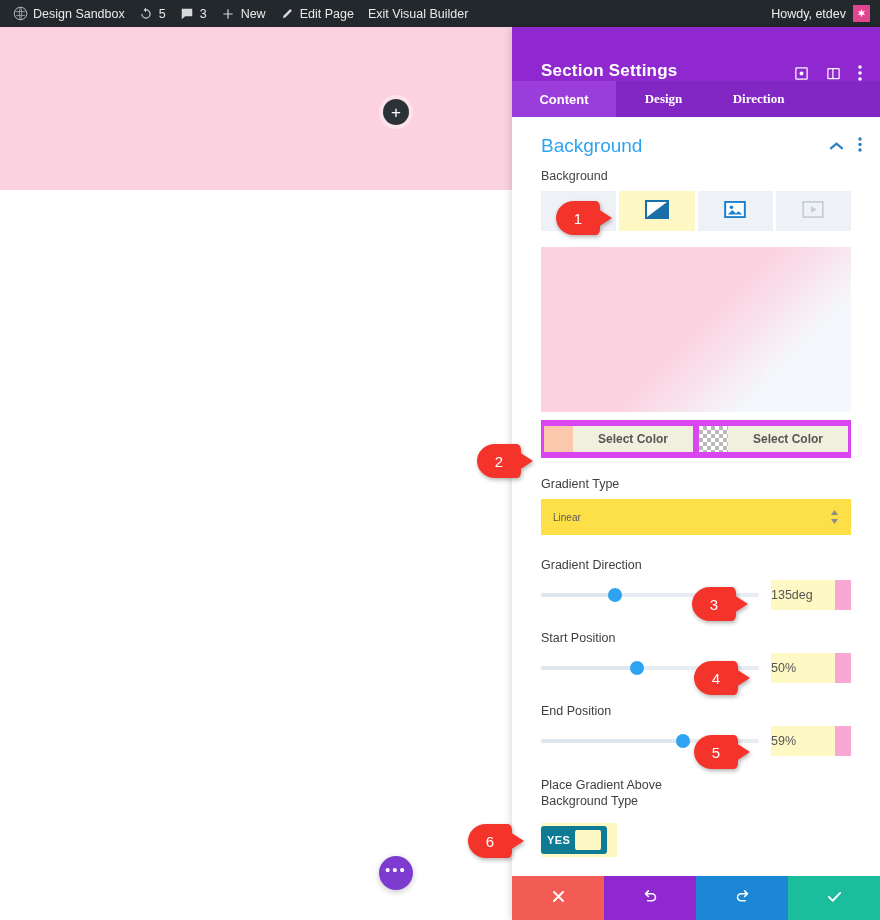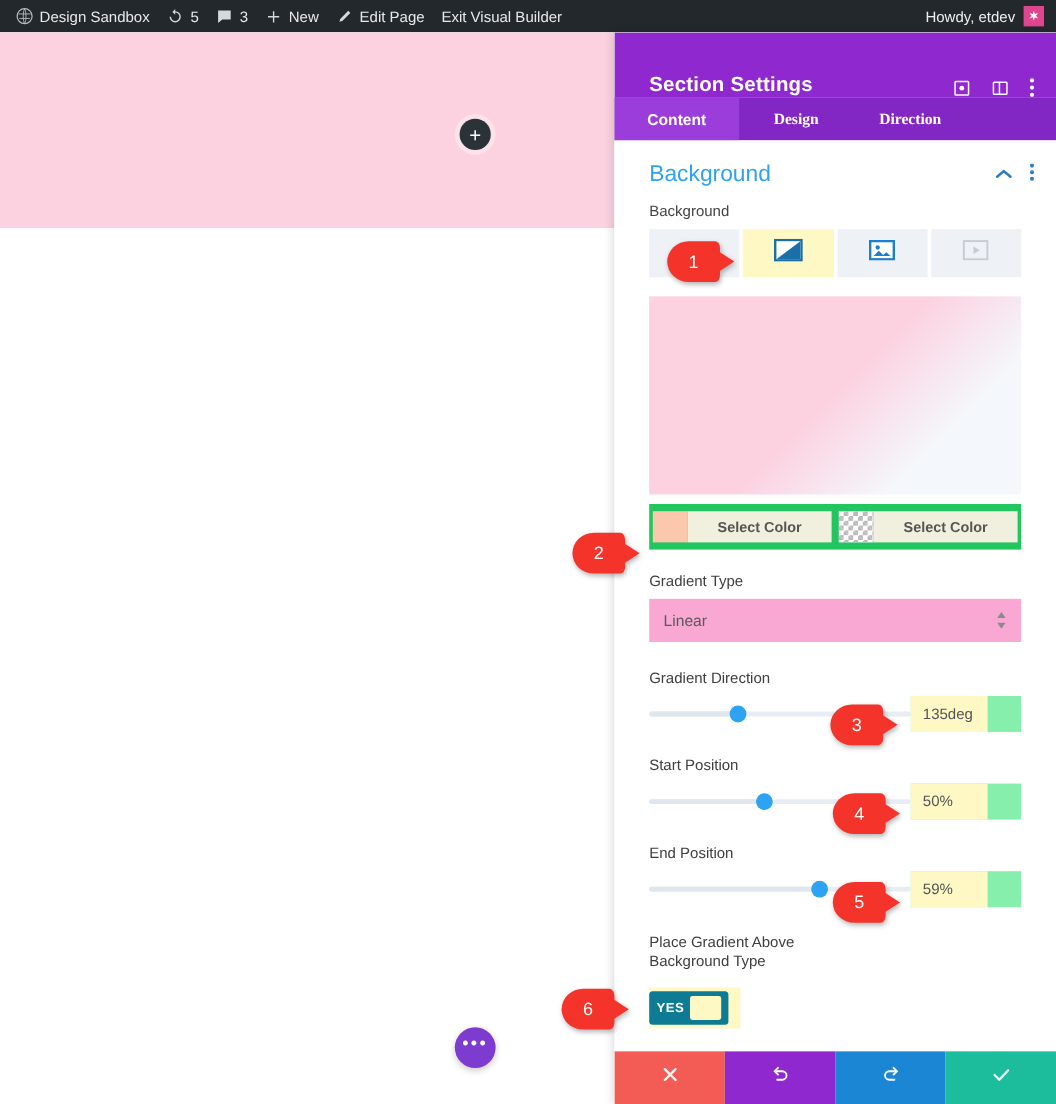--- a/index.html
+++ b/index.html
@@ -107,63 +107,63 @@
   }
   .bgtype.active { background: #fdf8c4; }
 
   
   .grad-preview {
     margin: 16px 29px 0 29px; height: 165px;
     background-image: linear-gradient(135deg, #fcd2e1 50%, rgba(252,210,225,0) 76%);
     background-color: #f4f7fb;
   }
   .color-row {
-    margin: 8px 29px 0 29px; height: 38px; background: #22c55e;
+    margin: 8px 29px 0 29px; height: 38px; background: #d946ef;
     display: flex; align-items: center; padding: 0 3px;
   }
   .swatch { width: 29px; height: 26px; flex: none; }
   .swatch.solid { background: #fbc8ae; }
   .swatch.checker {
     background-image:
       linear-gradient(45deg, #b9b9b9 25%, transparent 25%, transparent 75%, #b9b9b9 75%),
       linear-gradient(45deg, #b9b9b9 25%, transparent 25%, transparent 75%, #b9b9b9 75%);
     background-size: 8px 8px;
     background-position: 0 0, 4px 4px;
     background-color: #fff;
   }
   .select-color {
     flex: 1; height: 26px; background: #f1f0df;
     display: flex; align-items: center; justify-content: center;
     font-size: 12px; color: #555; font-weight: bold;
   }
   .color-gap { width: 6px; flex: none; }
   .select-box {
-    height: 36px; background: #f9a8d4;
+    height: 36px; background: #fde047;
     display: flex; align-items: center;
-    padding: 0 12px; font-size: 13px; color: #5a5a5a;
+    padding: 0 12px; font-size: 10px; color: #5a5a5a;
     position: relative;
   }
   .select-arrows {
     margin-left: auto; display: flex; flex-direction: column;
     line-height: 5px; font-size: 9px; color: #777;
   }
 
   .slider-row { display: flex; align-items: center; margin-top: 4px; }
   .track {
     position: relative; height: 4px; border-radius: 2px;
     background: #e8edf3; width: 218px; flex: none;
   }
   .track .fill { position: absolute; left: 0; top: 0; bottom: 0; background: #dfe6ee; border-radius: 2px;}
   .knob {
     position: absolute; top: 50%; width: 14px; height: 14px;
     border-radius: 50%; background: #2ea3f2; transform: translate(-50%, -50%);
   }
   .numbox {
-    margin-left: auto; width: 92px; height: 30px; background: #86efac;
-    display: flex; align-items: center; padding-left: 10px;
+    margin-left: auto; width: 80px; height: 30px; background: #f9a8d4;
+    display: flex; align-items: center; 
     font-size: 12.5px; color: #555; position: relative;
   }
   .numbox .hl {
     position: absolute; left: 0; top: 0; bottom: 0; width: 64px; background: #fdf8c4;
   }
   .numbox span { position: relative; }
 
   .toggle-wrap { margin-top: 7px; display: inline-flex; background: #fdf8c4; padding: 3px 10px 3px 0; }
   .toggle {
     width: 66px; height: 28px; background: #0c7b93; border-radius: 3px;

